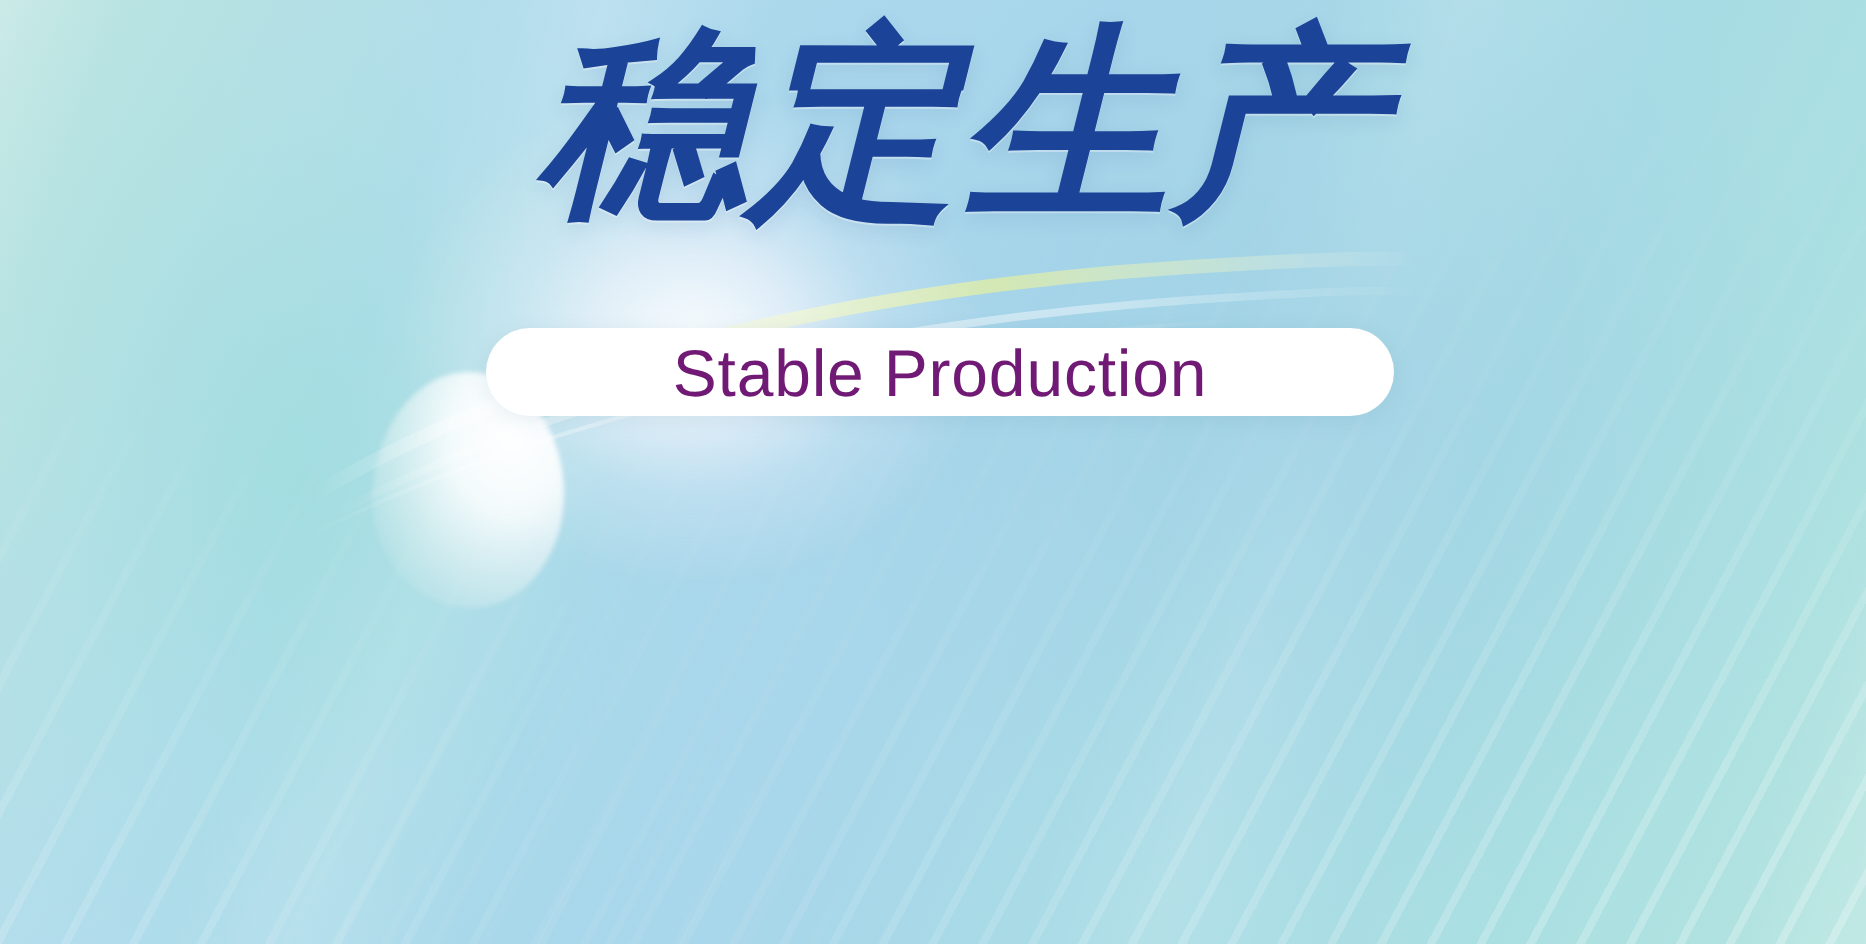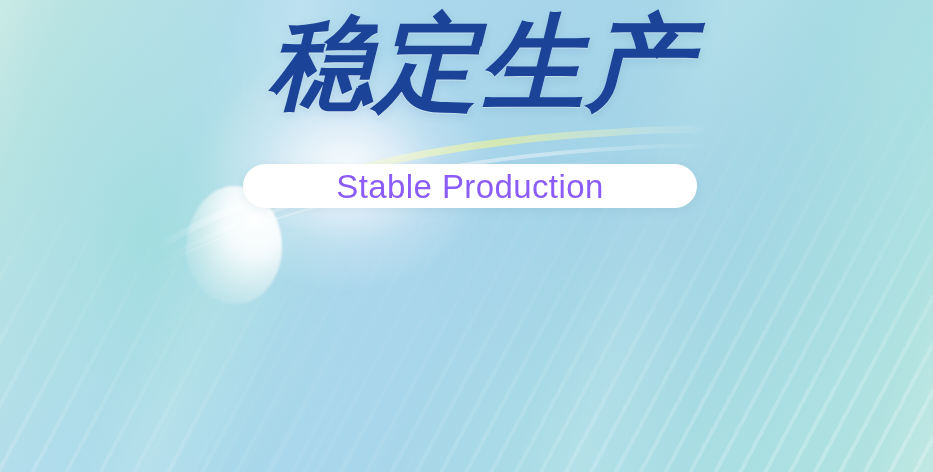--- a/index.html
+++ b/index.html
@@ -184,21 +184,21 @@
     border-radius: 22px;
     background: #ffffff;
     display: flex;
     align-items: center;
     justify-content: center;
     box-shadow: 0 2px 10px rgba(90,140,160,0.13);
   }
   .pill-label {
     font-size: 33px;
     font-weight: 400;
-    color: #8b5cf6;
+    color: #701a75;
     letter-spacing: 0.4px;
     line-height: 1;
     white-space: nowrap;
   }
 
   
 
   .card {
     position: absolute;
     left: 38px;

